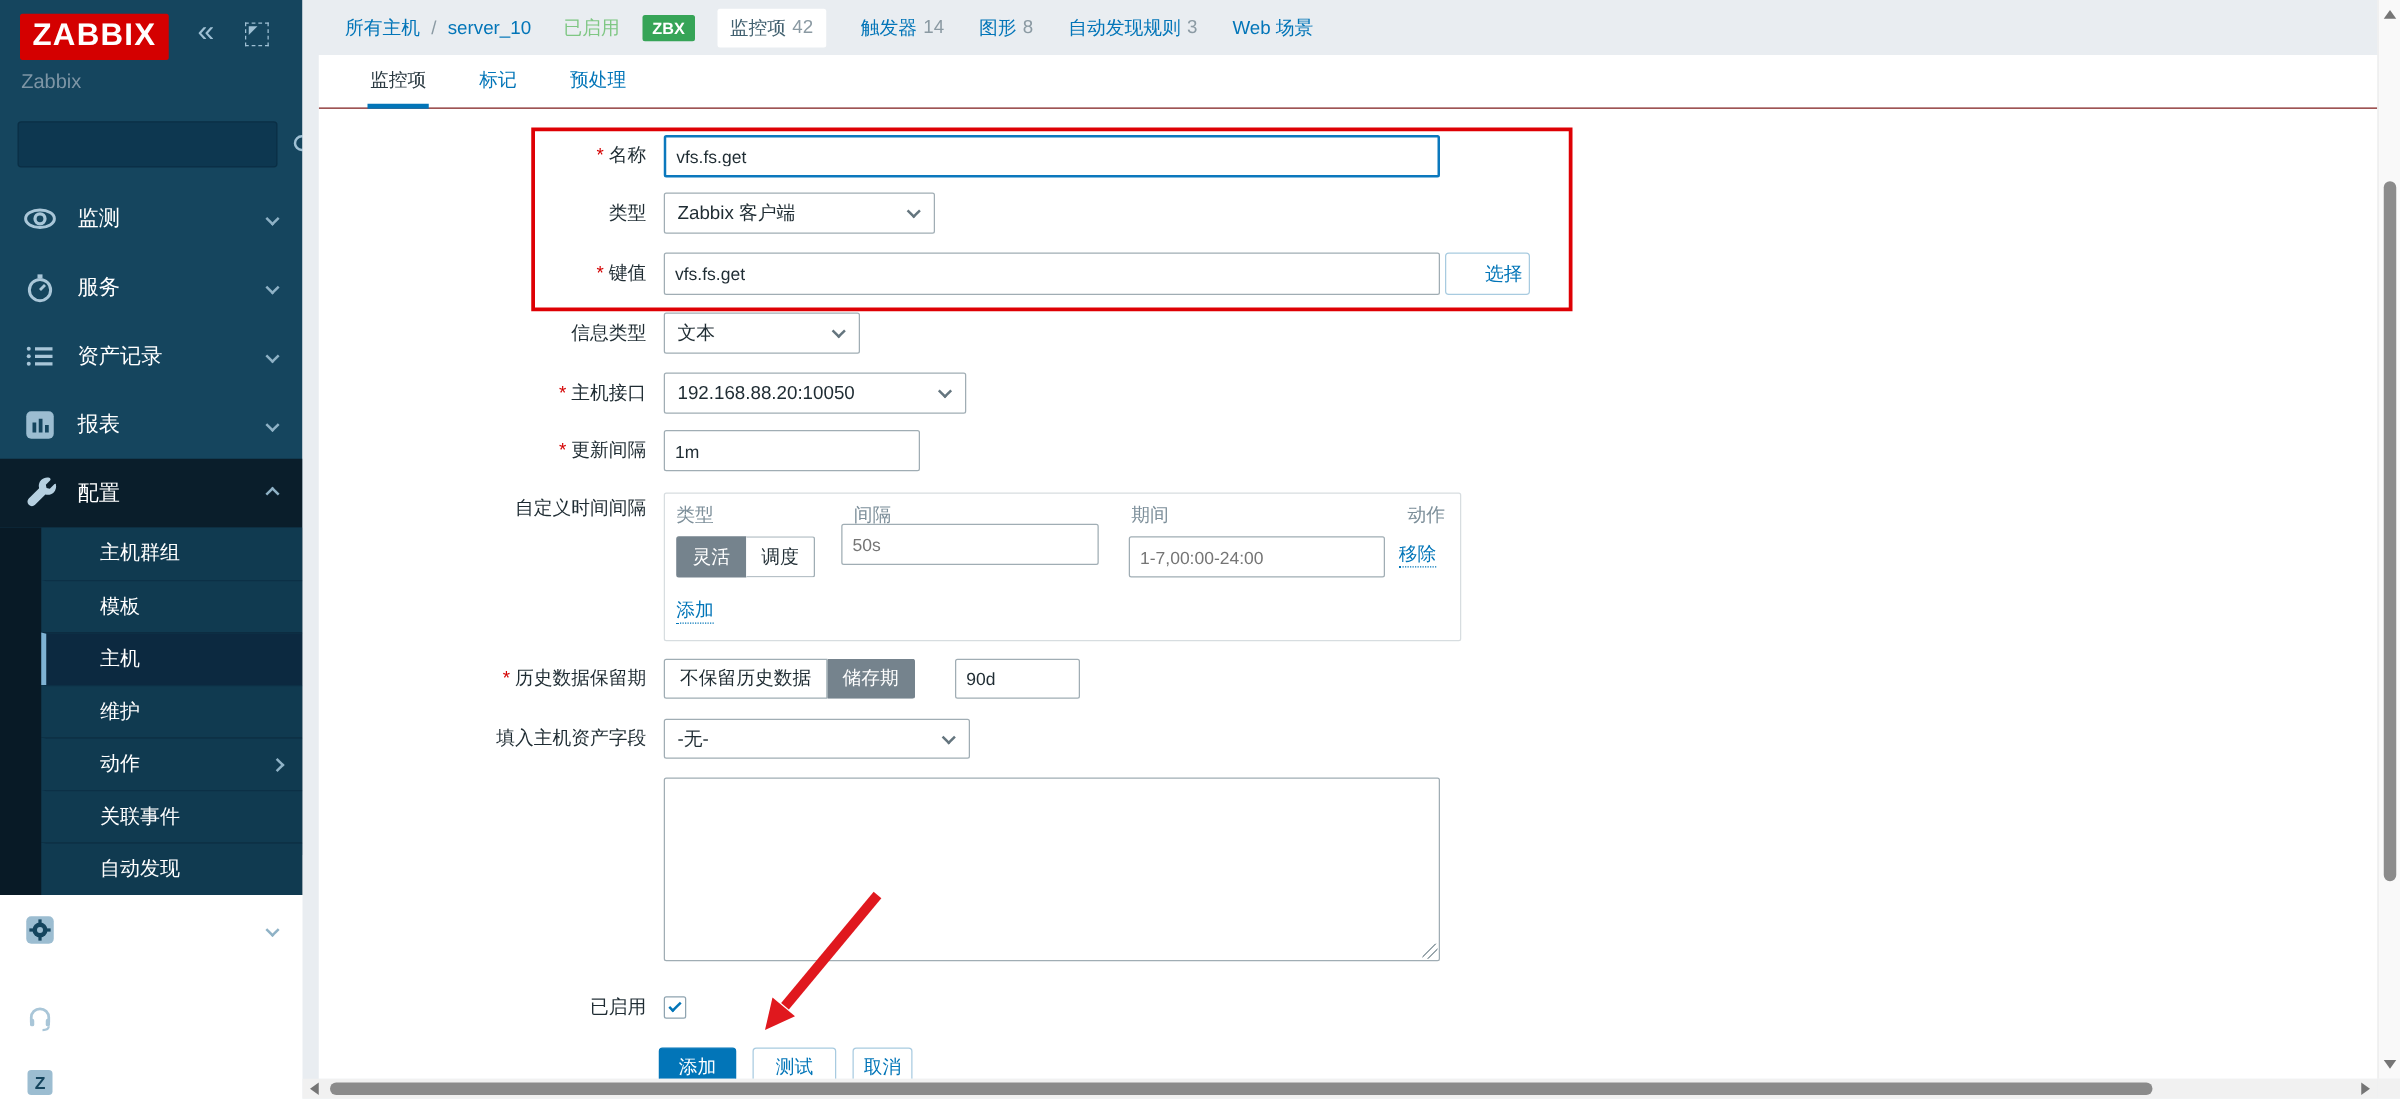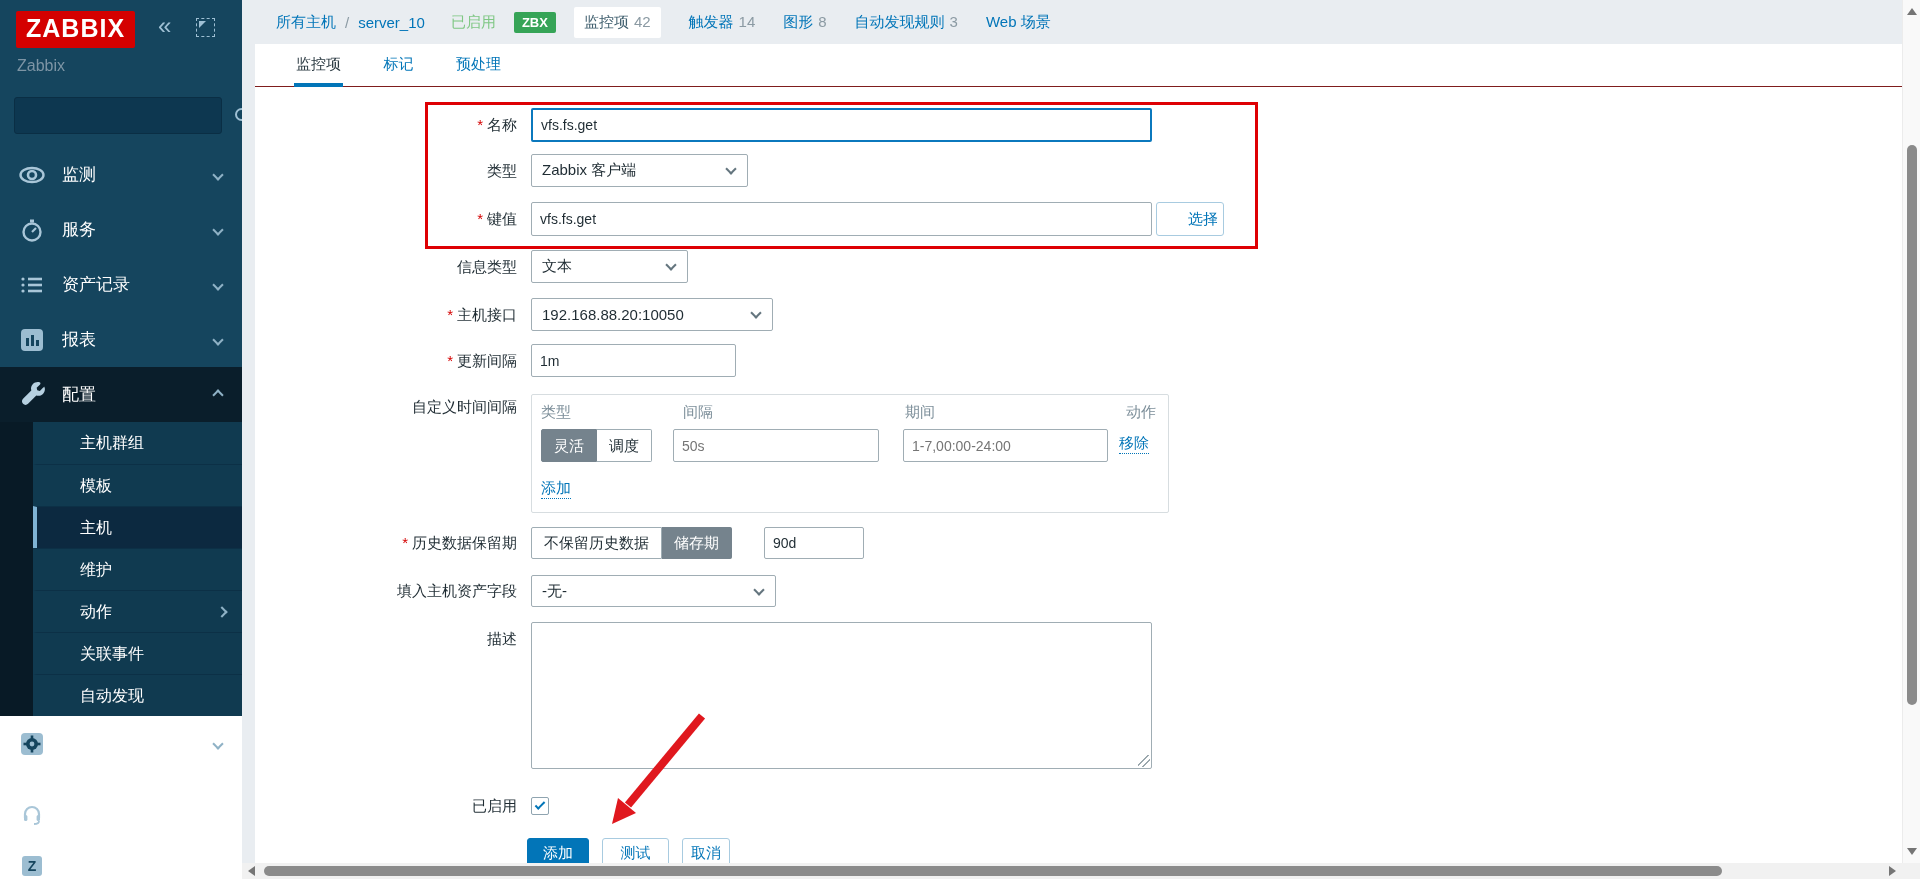--- a/index.html
+++ b/index.html
@@ -323,21 +323,21 @@
     <div class="iv-box">
       <span class="iv-head" style="left:9px;">类型</span>
       <span class="iv-head" style="left:151px;">间隔</span>
       <span class="iv-head" style="left:373px;">期间</span>
       <span class="iv-head" style="left:594px;">动作</span>
 
       <div class="seg" style="left:9px; top:34px;">
         <span class="on">灵活</span>
         <span>调度</span>
       </div>
-      <input class="t-input ph" style="left: 141px; top: 34px; width: 206px; height: 33px;" placeholder="50s">
+      <input class="t-input ph" style="left: 141px; top: 24px; width: 206px; height: 33px;" placeholder="50s">
       <input class="t-input ph" style="left: 371px; top: 34px; width: 205px; height: 33px;" placeholder="1-7,00:00-24:00">
       <span class="lnk" style="position:absolute; left:587px; top:39px;">移除</span>
       <span class="lnk" style="position:absolute; left:9px; top:84px;">添加</span>
     </div>
 
     <div class="row-label" style="top:483px; height:32px; line-height:32px;">
       <span class="req">*</span><span>历史数据保留期</span>
     </div>
     <div class="seg h32" style="left:276px; top:483px;">
       <span>不保留历史数据</span>
@@ -346,23 +346,20 @@
     <input class="t-input" style="left: 509px; top: 483px; width: 100px; height: 32px;" value="90d">
 
     <div class="row-label" style="top:531px; height:32px; line-height:32px;">
       <span>填入主机资产字段</span>
     </div>
     <div class="sel" style="left:276px; top:531px; width:245px; height:32px;">
       <span>-无-</span>
       <span class="chev down"></span>
     </div>
 
-    <div class="row-label" style="top:578px; height:33px; line-height:33px;">
-      <span>描述</span>
-    </div>
     <textarea class="t-area" style=""></textarea>
     <div class="resize-grip"></div>
 
     <div class="row-label" style="top:753px; height:18px; line-height:18px;">
       <span>已启用</span>
     </div>
     <div class="chk">
       <span class="mark"></span>
     </div>
 

